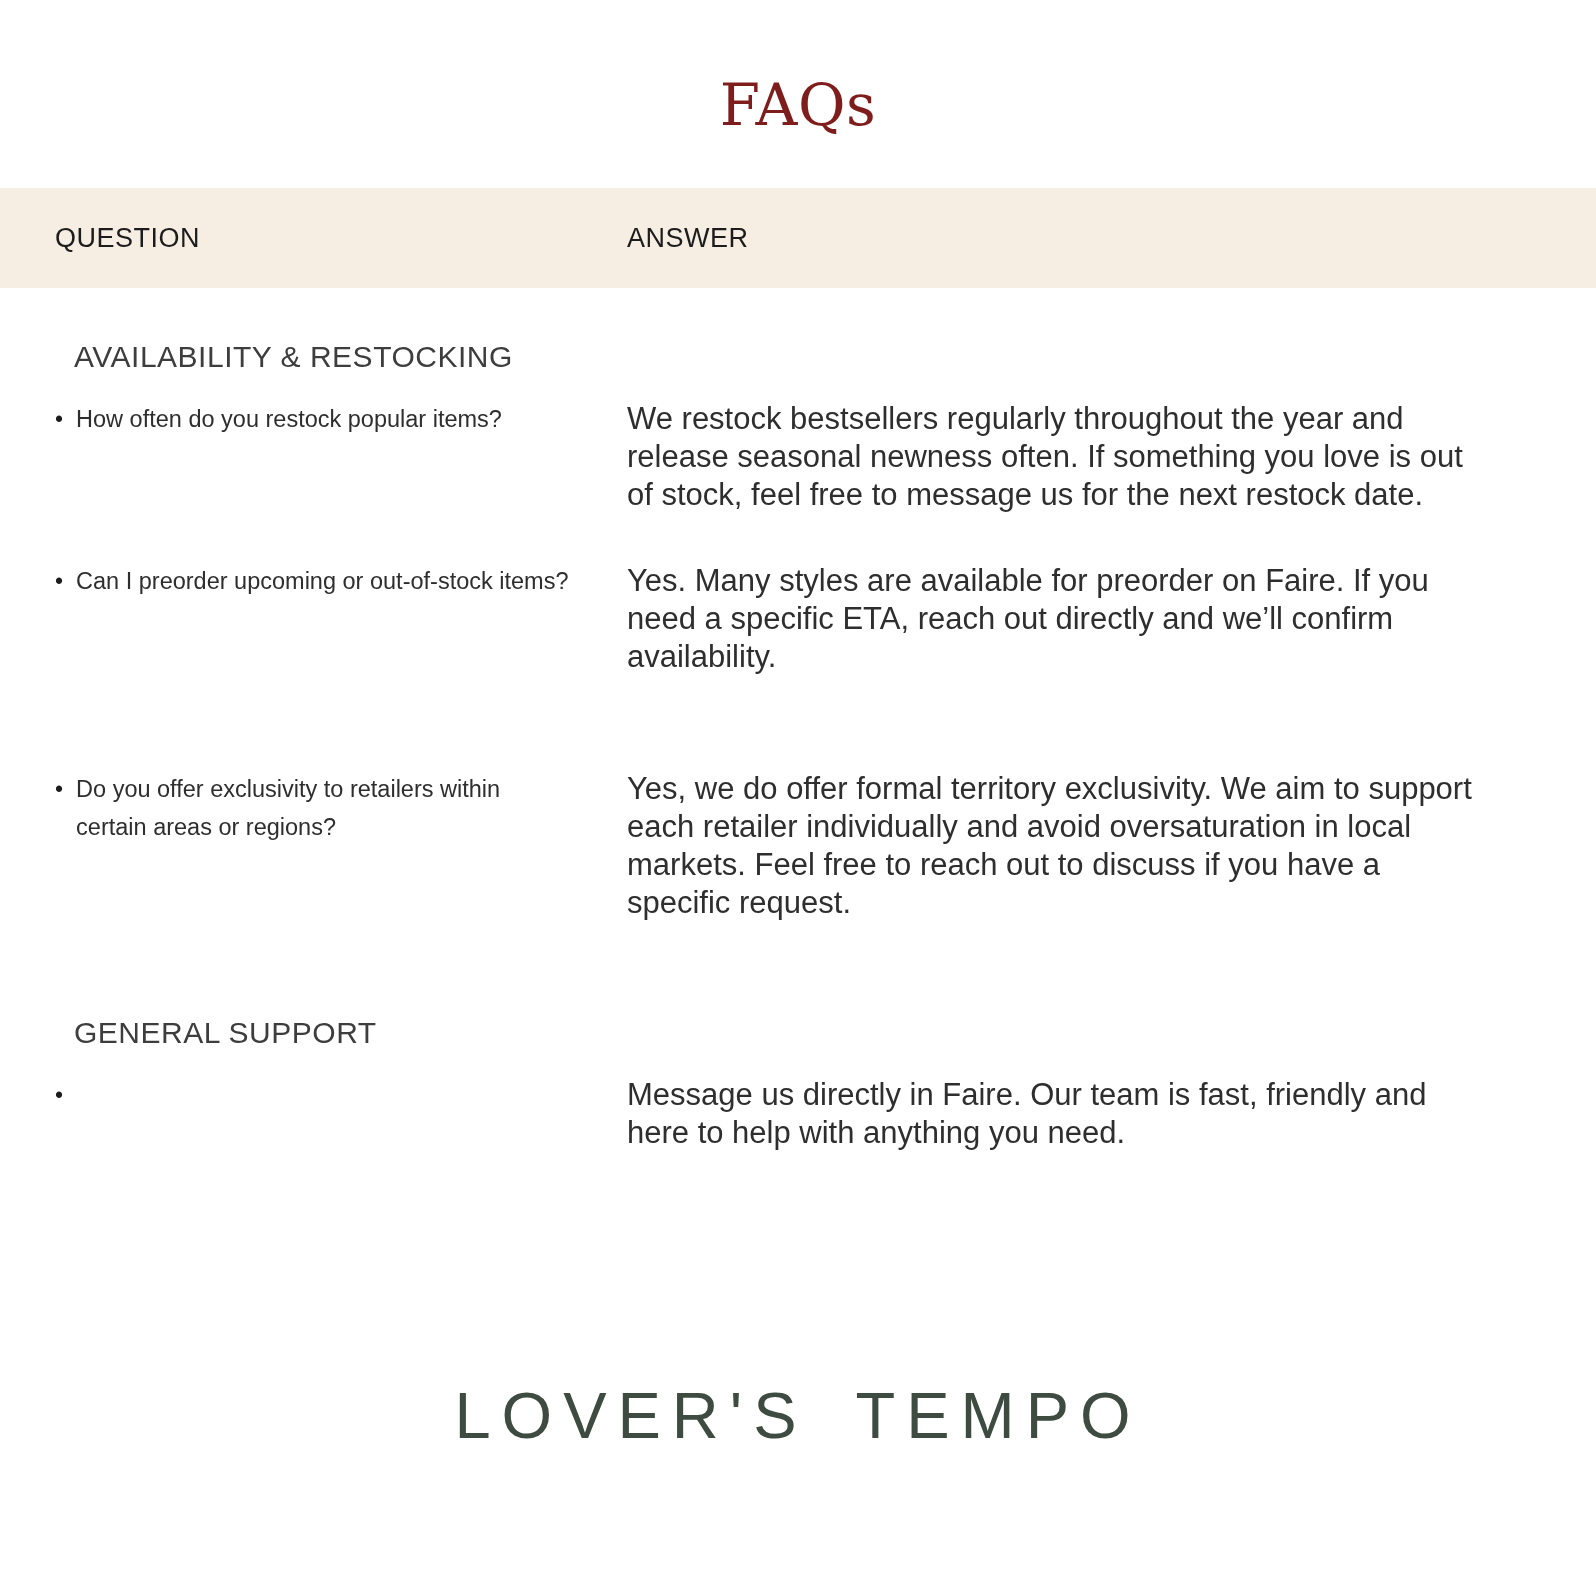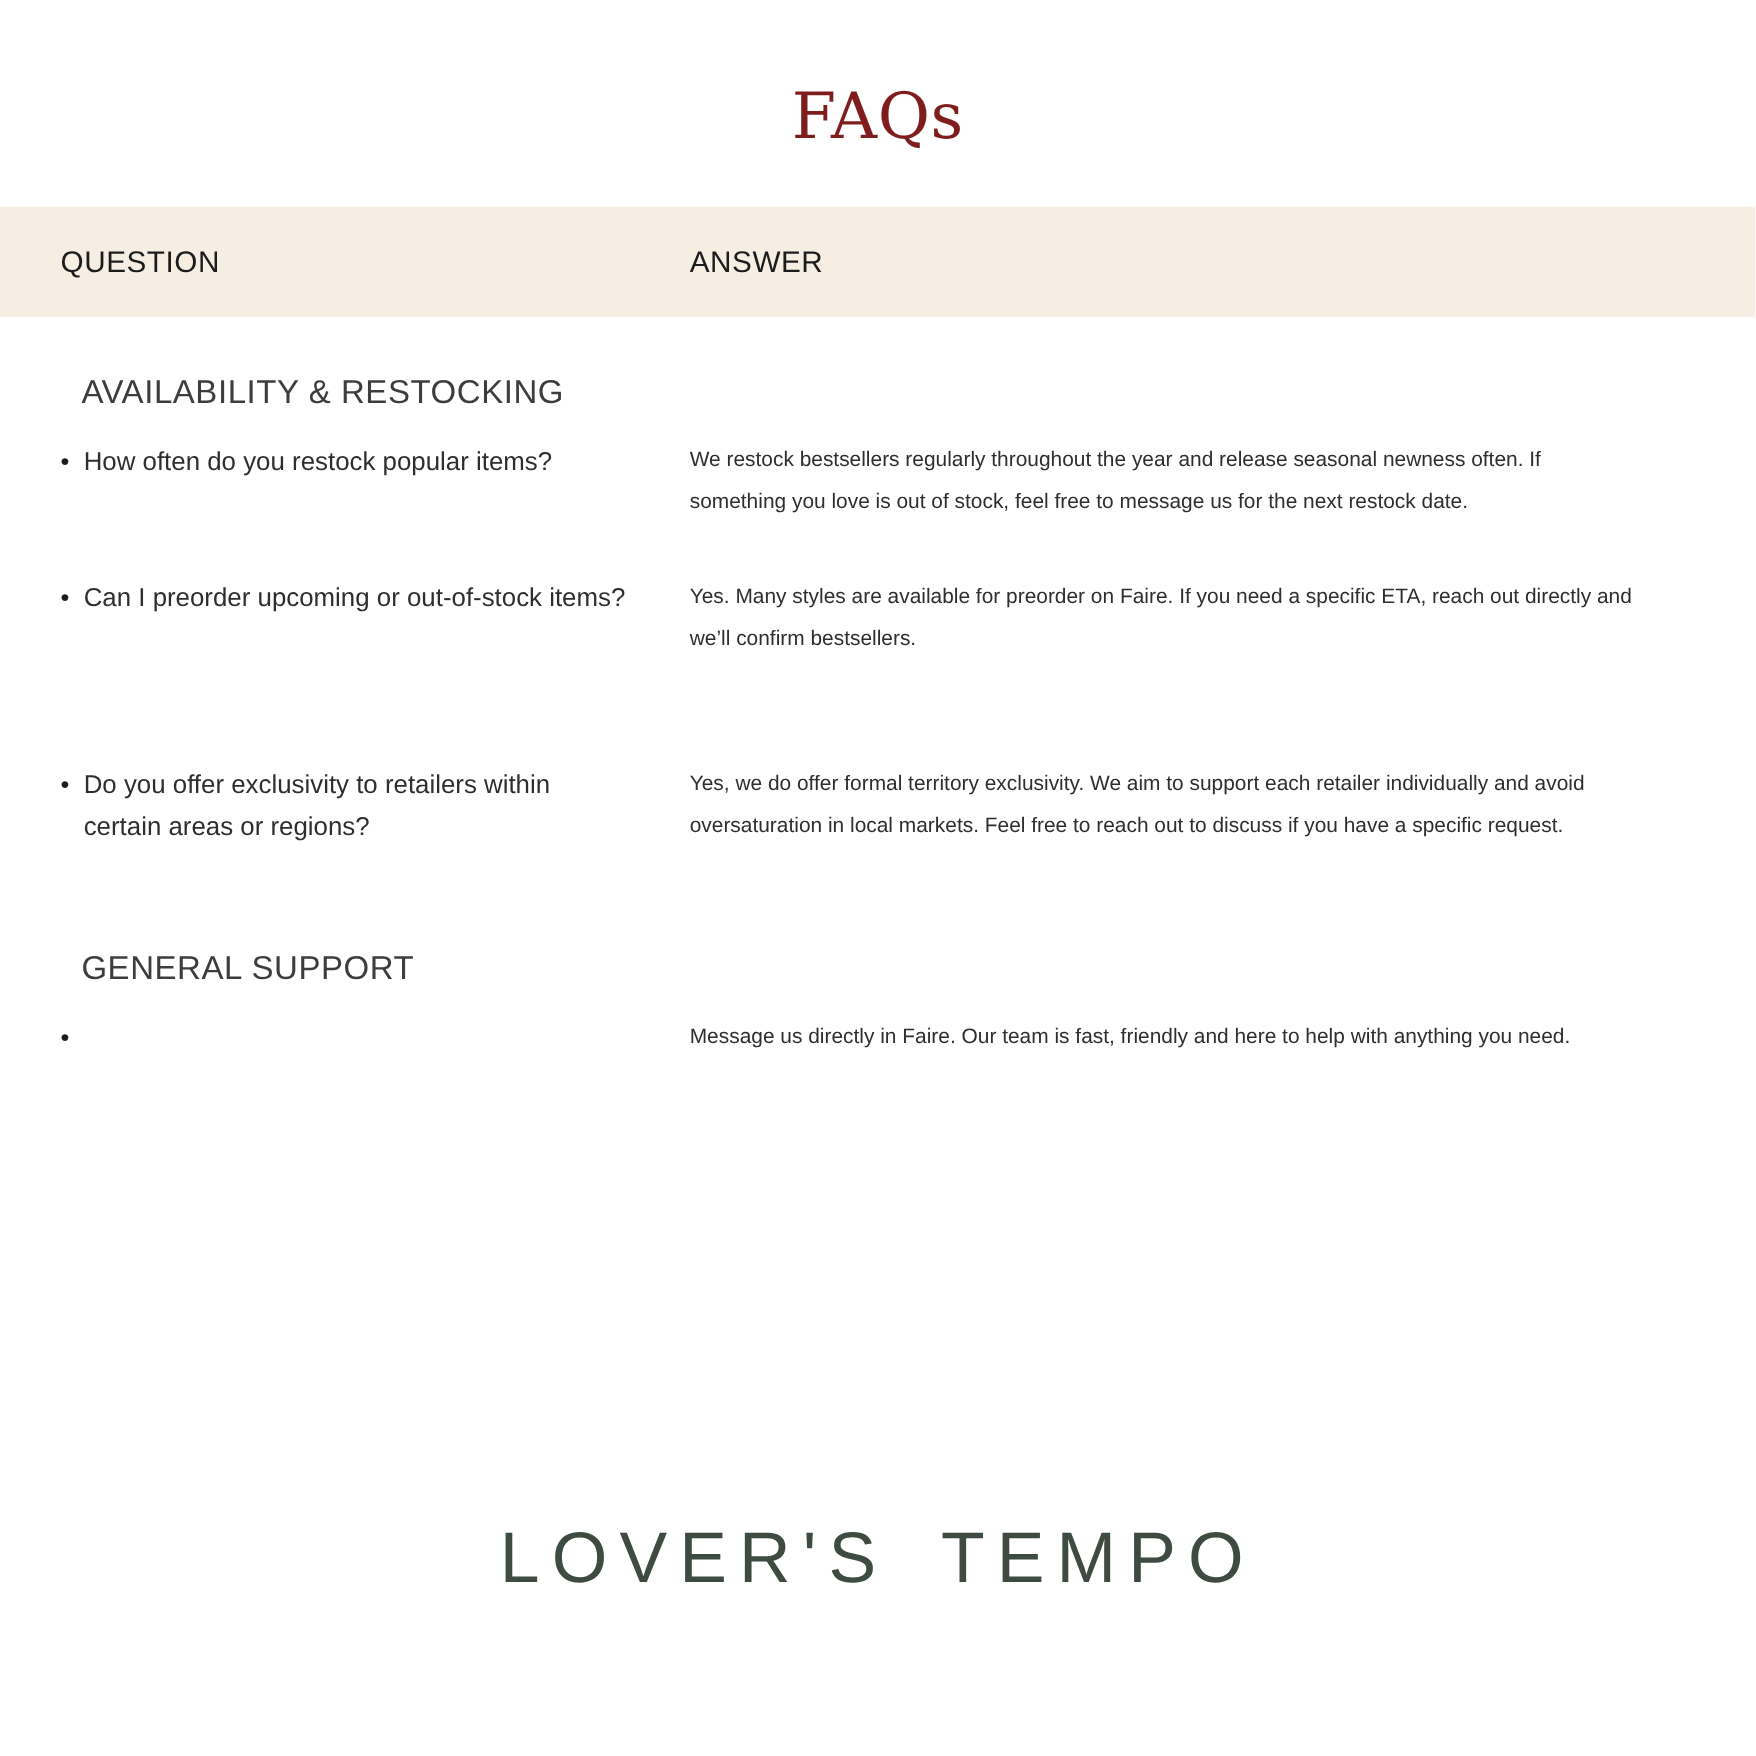--- a/index.html
+++ b/index.html
@@ -59,21 +59,21 @@
     line-height: 38px;
     color: #2e2e2e;
   }
   .bullet {
     flex: 0 0 auto;
     font-size: 23px;
     line-height: 38px;
     color: #1c1c1c;
   }
   .answer {
-    font-size: 19px;
+    font-size: 31px;
     line-height: 38px;
     color: #2e2e2e;
     max-width: 880px;
   }
   .brand-footer {
     position: absolute;
     top: 1378px;
     left: 0;
     width: 100%;
     text-align: center;
@@ -108,21 +108,21 @@
         <span>How often do you restock popular items?</span>
       </div>
       <div class="answer">We restock bestsellers regularly throughout the year and release seasonal newness often. If something you love is out of stock, feel free to message us for the next restock date.</div>
     </div>
 
     <div class="qa-row col-grid">
       <div class="question">
         <span class="bullet">•</span>
         <span>Can I preorder upcoming or out-of-stock items?</span>
       </div>
-      <div class="answer">Yes. Many styles are available for preorder on Faire. If you need a specific ETA, reach out directly and we’ll confirm bestsellers.</div>
+      <div class="answer">Yes. Many styles are available for preorder on Faire. If you need a specific ETA, reach out directly and we’ll confirm availability.</div>
     </div>
   </div>
 
   <div class="section">
 
     <div class="qa-row col-grid">
       <div class="question">
         <span class="bullet">•</span>
         <span>Do you offer exclusivity to retailers within certain areas or regions?</span>
       </div>

